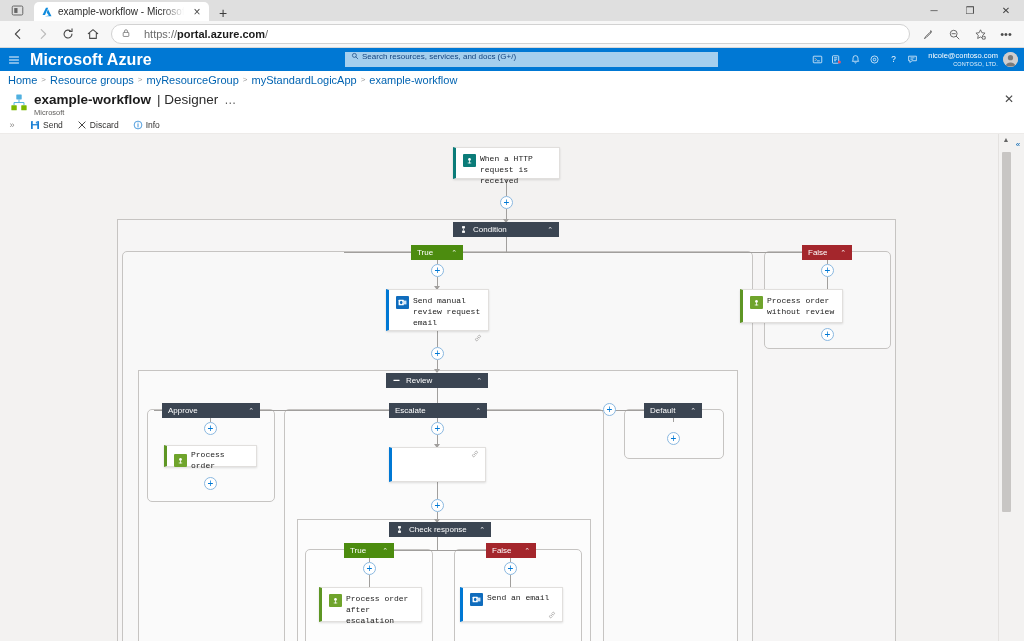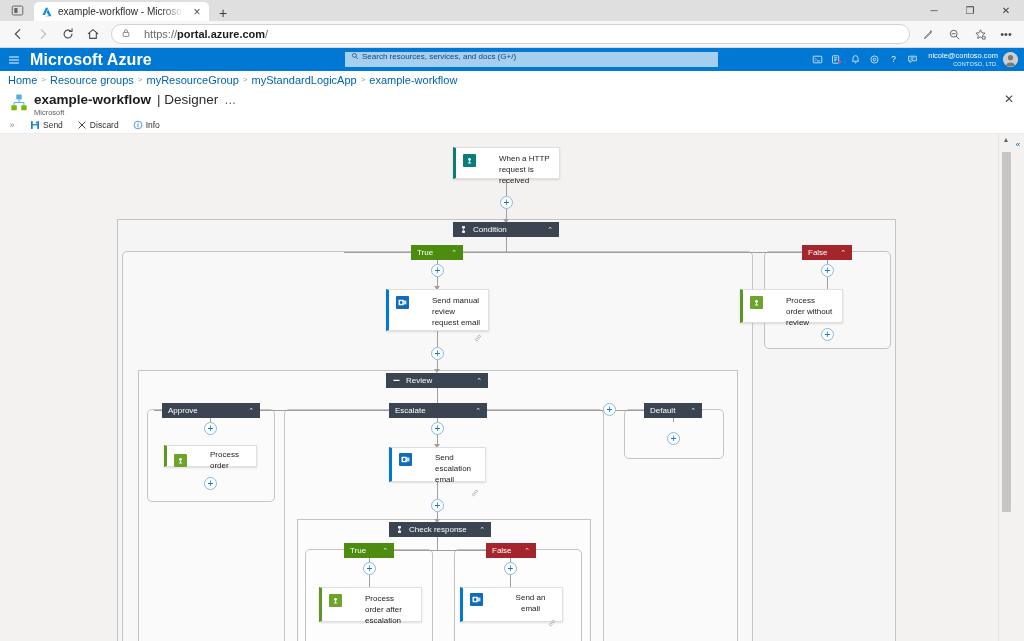--- a/index.html
+++ b/index.html
@@ -287,23 +287,24 @@
     position: absolute;
     background: #ffffff;
     border: 1px solid #e1dfdd;
     box-shadow: 0 1px 2px rgba(0,0,0,0.12);
     display: flex;
     flex-direction: column;
   }
   .card-main {
     display: flex;
     align-items: flex-start;
-    gap: 23px;
+    gap: 4px;
     padding: 6px 7px 4px 7px;
     flex: 1 1 auto;
+    font-family: Liberation Mono, monospace;
   }
   .card.accent-blue { border-left: 3px solid #0078d4; }
   .card.accent-teal { border-left: 3px solid #0b7c79; }
   .card.accent-green { border-left: 3px solid #5e9624; }
   .node-icon {
     width: 13px; height: 13px;
     flex: 0 0 auto;
     display: flex; align-items: center; justify-content: center;
     border-radius: 1px;
   }
@@ -755,30 +756,20 @@
               <path d="M8 8.4v4M5.6 12.4h4.8" stroke="#fff" stroke-width="1.4" stroke-linecap="round"></path>
             </svg>
         </span>
         <span class="node-label">Process order</span>
       </div>
     </div>
 
     <div class="plus" style="left:190px; top:343px;">+</div>
 
     <div class="card accent-blue" style="left:375px; top:313px; width:97px; height:35px;">
-      <div class="card-main" style="padding:5px 7px 2px 7px;">
-        <span class="node-icon blue">
-          <svg width="9" height="9" viewBox="0 0 16 16">
-              <rect x="1" y="3.2" width="9.4" height="9.6" rx="1" fill="#fff"></rect>
-              <ellipse cx="5.7" cy="8" rx="2.3" ry="2.9" fill="#0f6cbd"></ellipse>
-              <rect x="10.4" y="4.6" width="4.6" height="6.8" fill="#cfe4f7"></rect>
-            </svg>
-        </span>
-        <span class="node-label">Send escalation email</span>
-      </div>
       <div class="card-footer">
         <span>
           <svg width="8" height="8" viewBox="0 0 16 16">
               <path d="M6.4 9.6 9.6 6.4" stroke="#8a8886" stroke-width="1.2" stroke-linecap="round"></path>
               <path d="M7.4 4.8 9 3.2a2.3 2.3 0 0 1 3.3 3.3l-1.6 1.6M8.6 11.2 7 12.8a2.3 2.3 0 0 1-3.3-3.3l1.6-1.6" fill="none" stroke="#8a8886" stroke-width="1.15" stroke-linecap="round"></path>
             </svg>
         </span>
       </div>
     </div>
 

